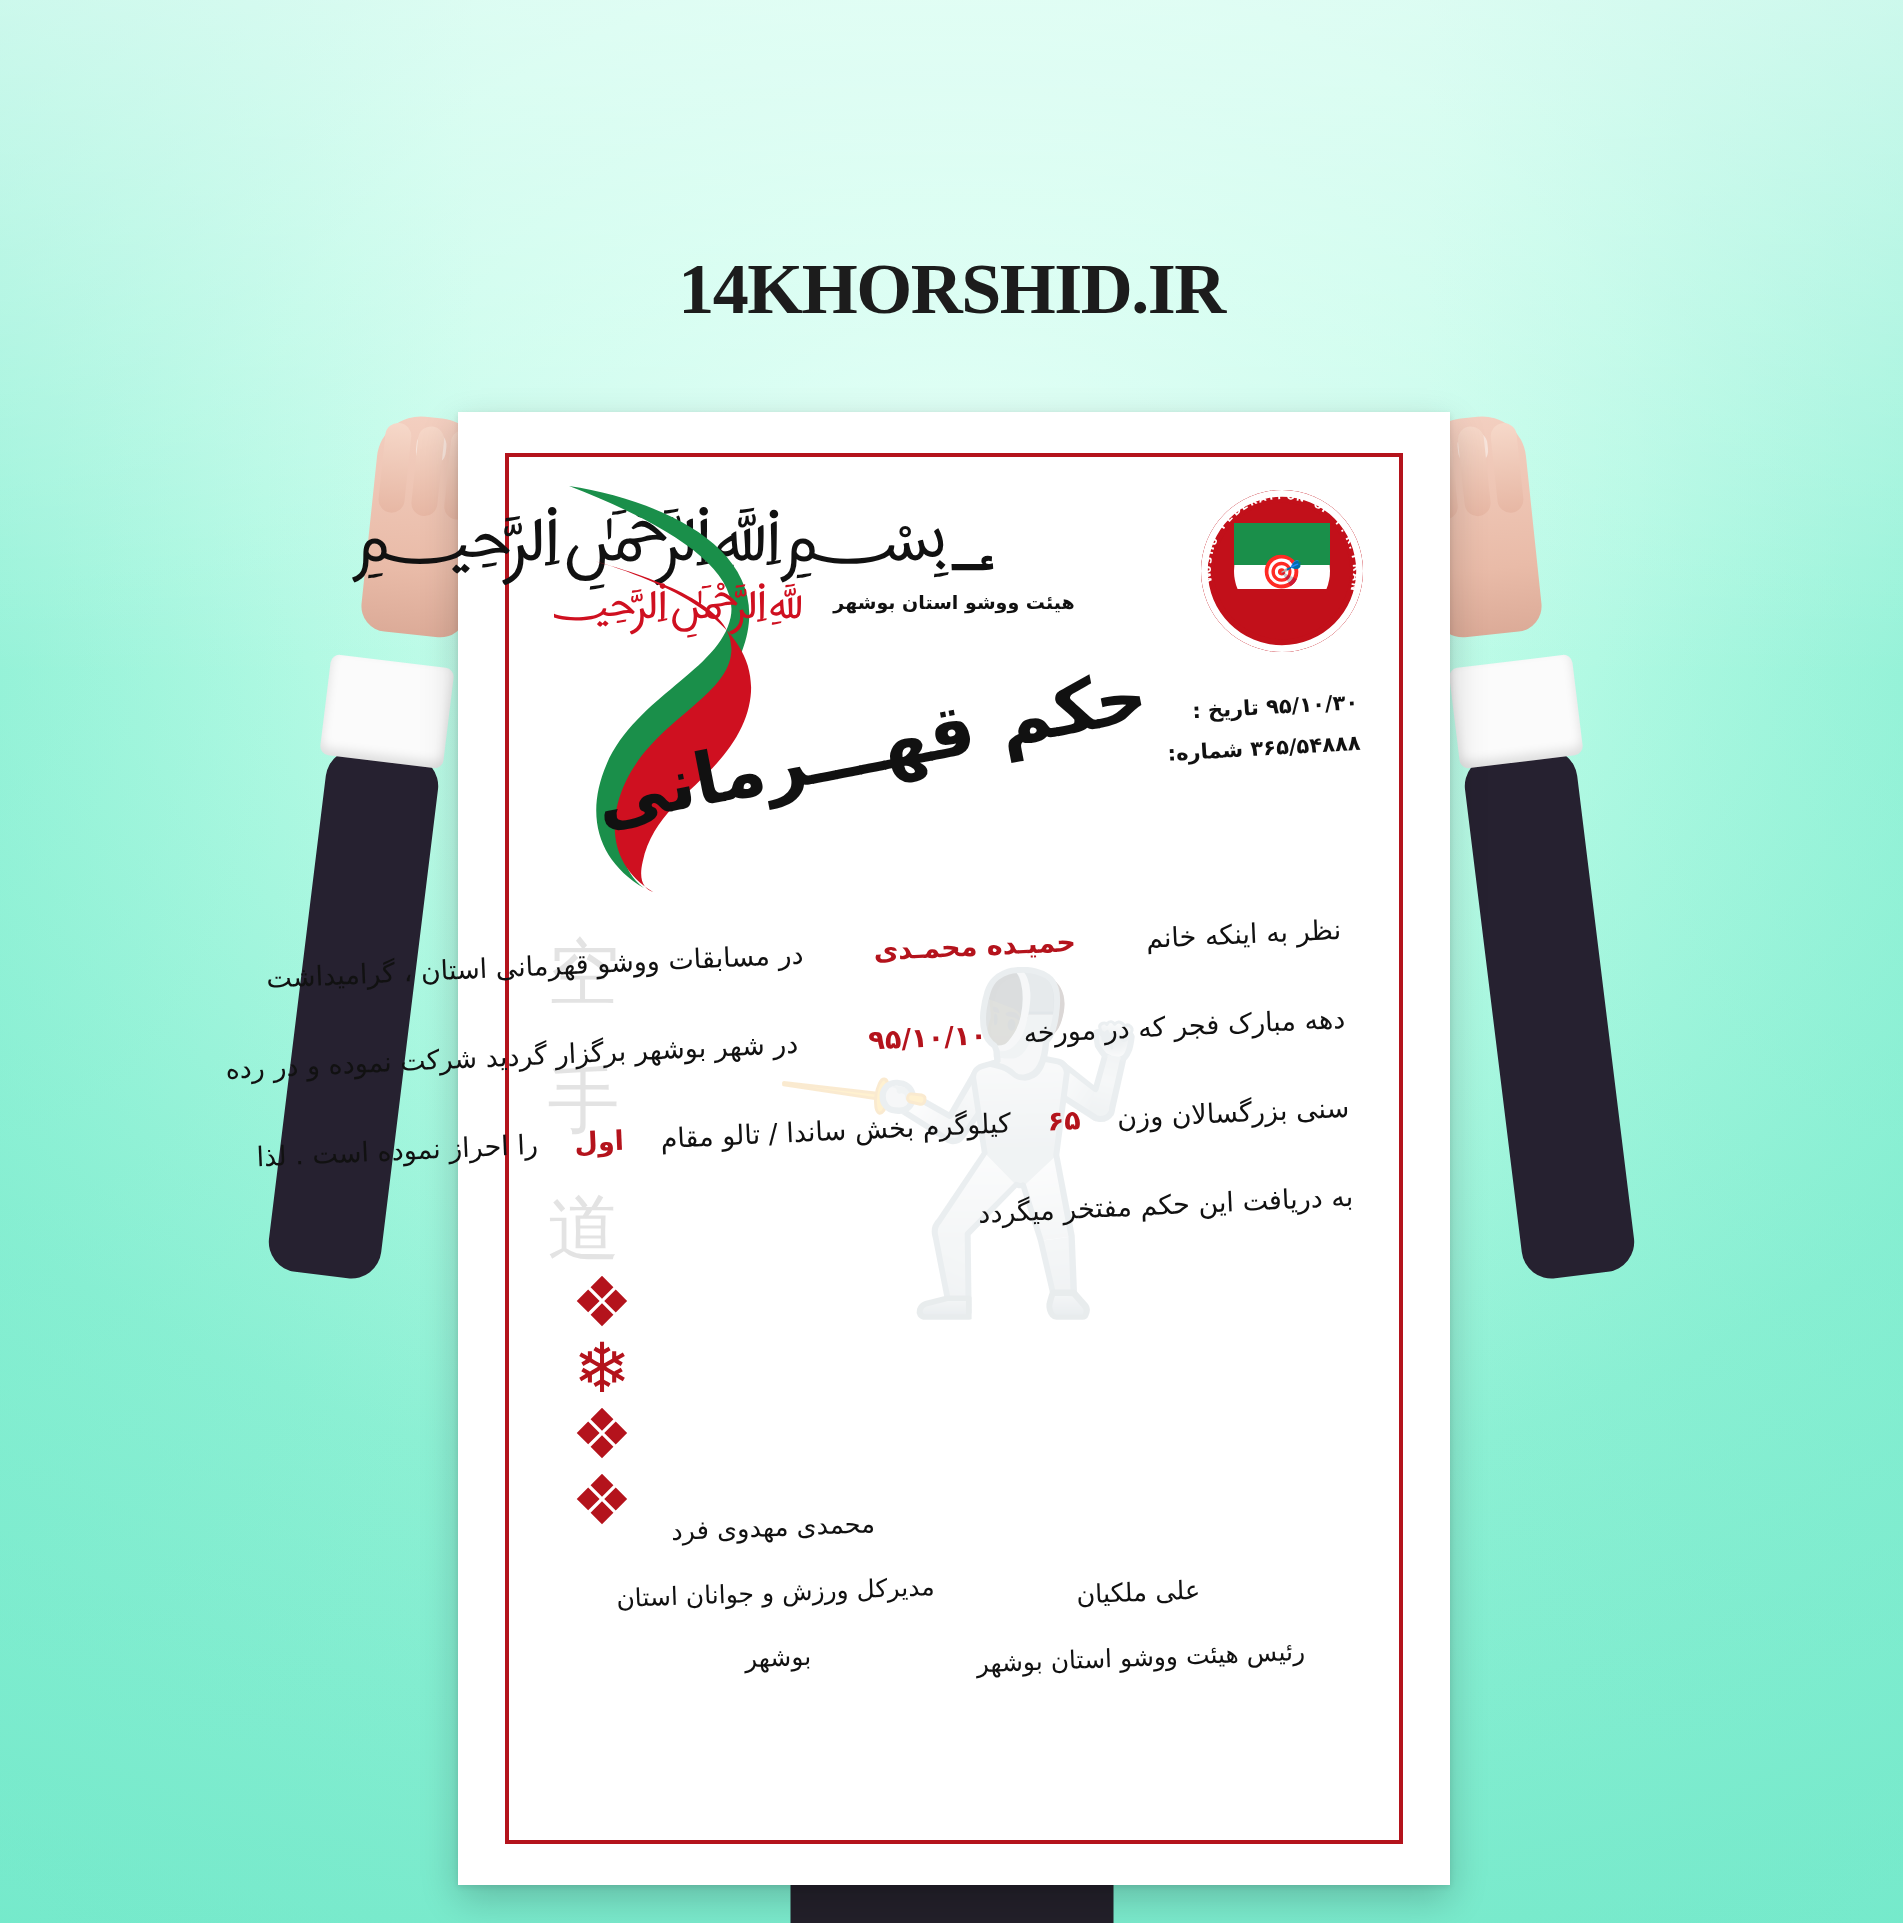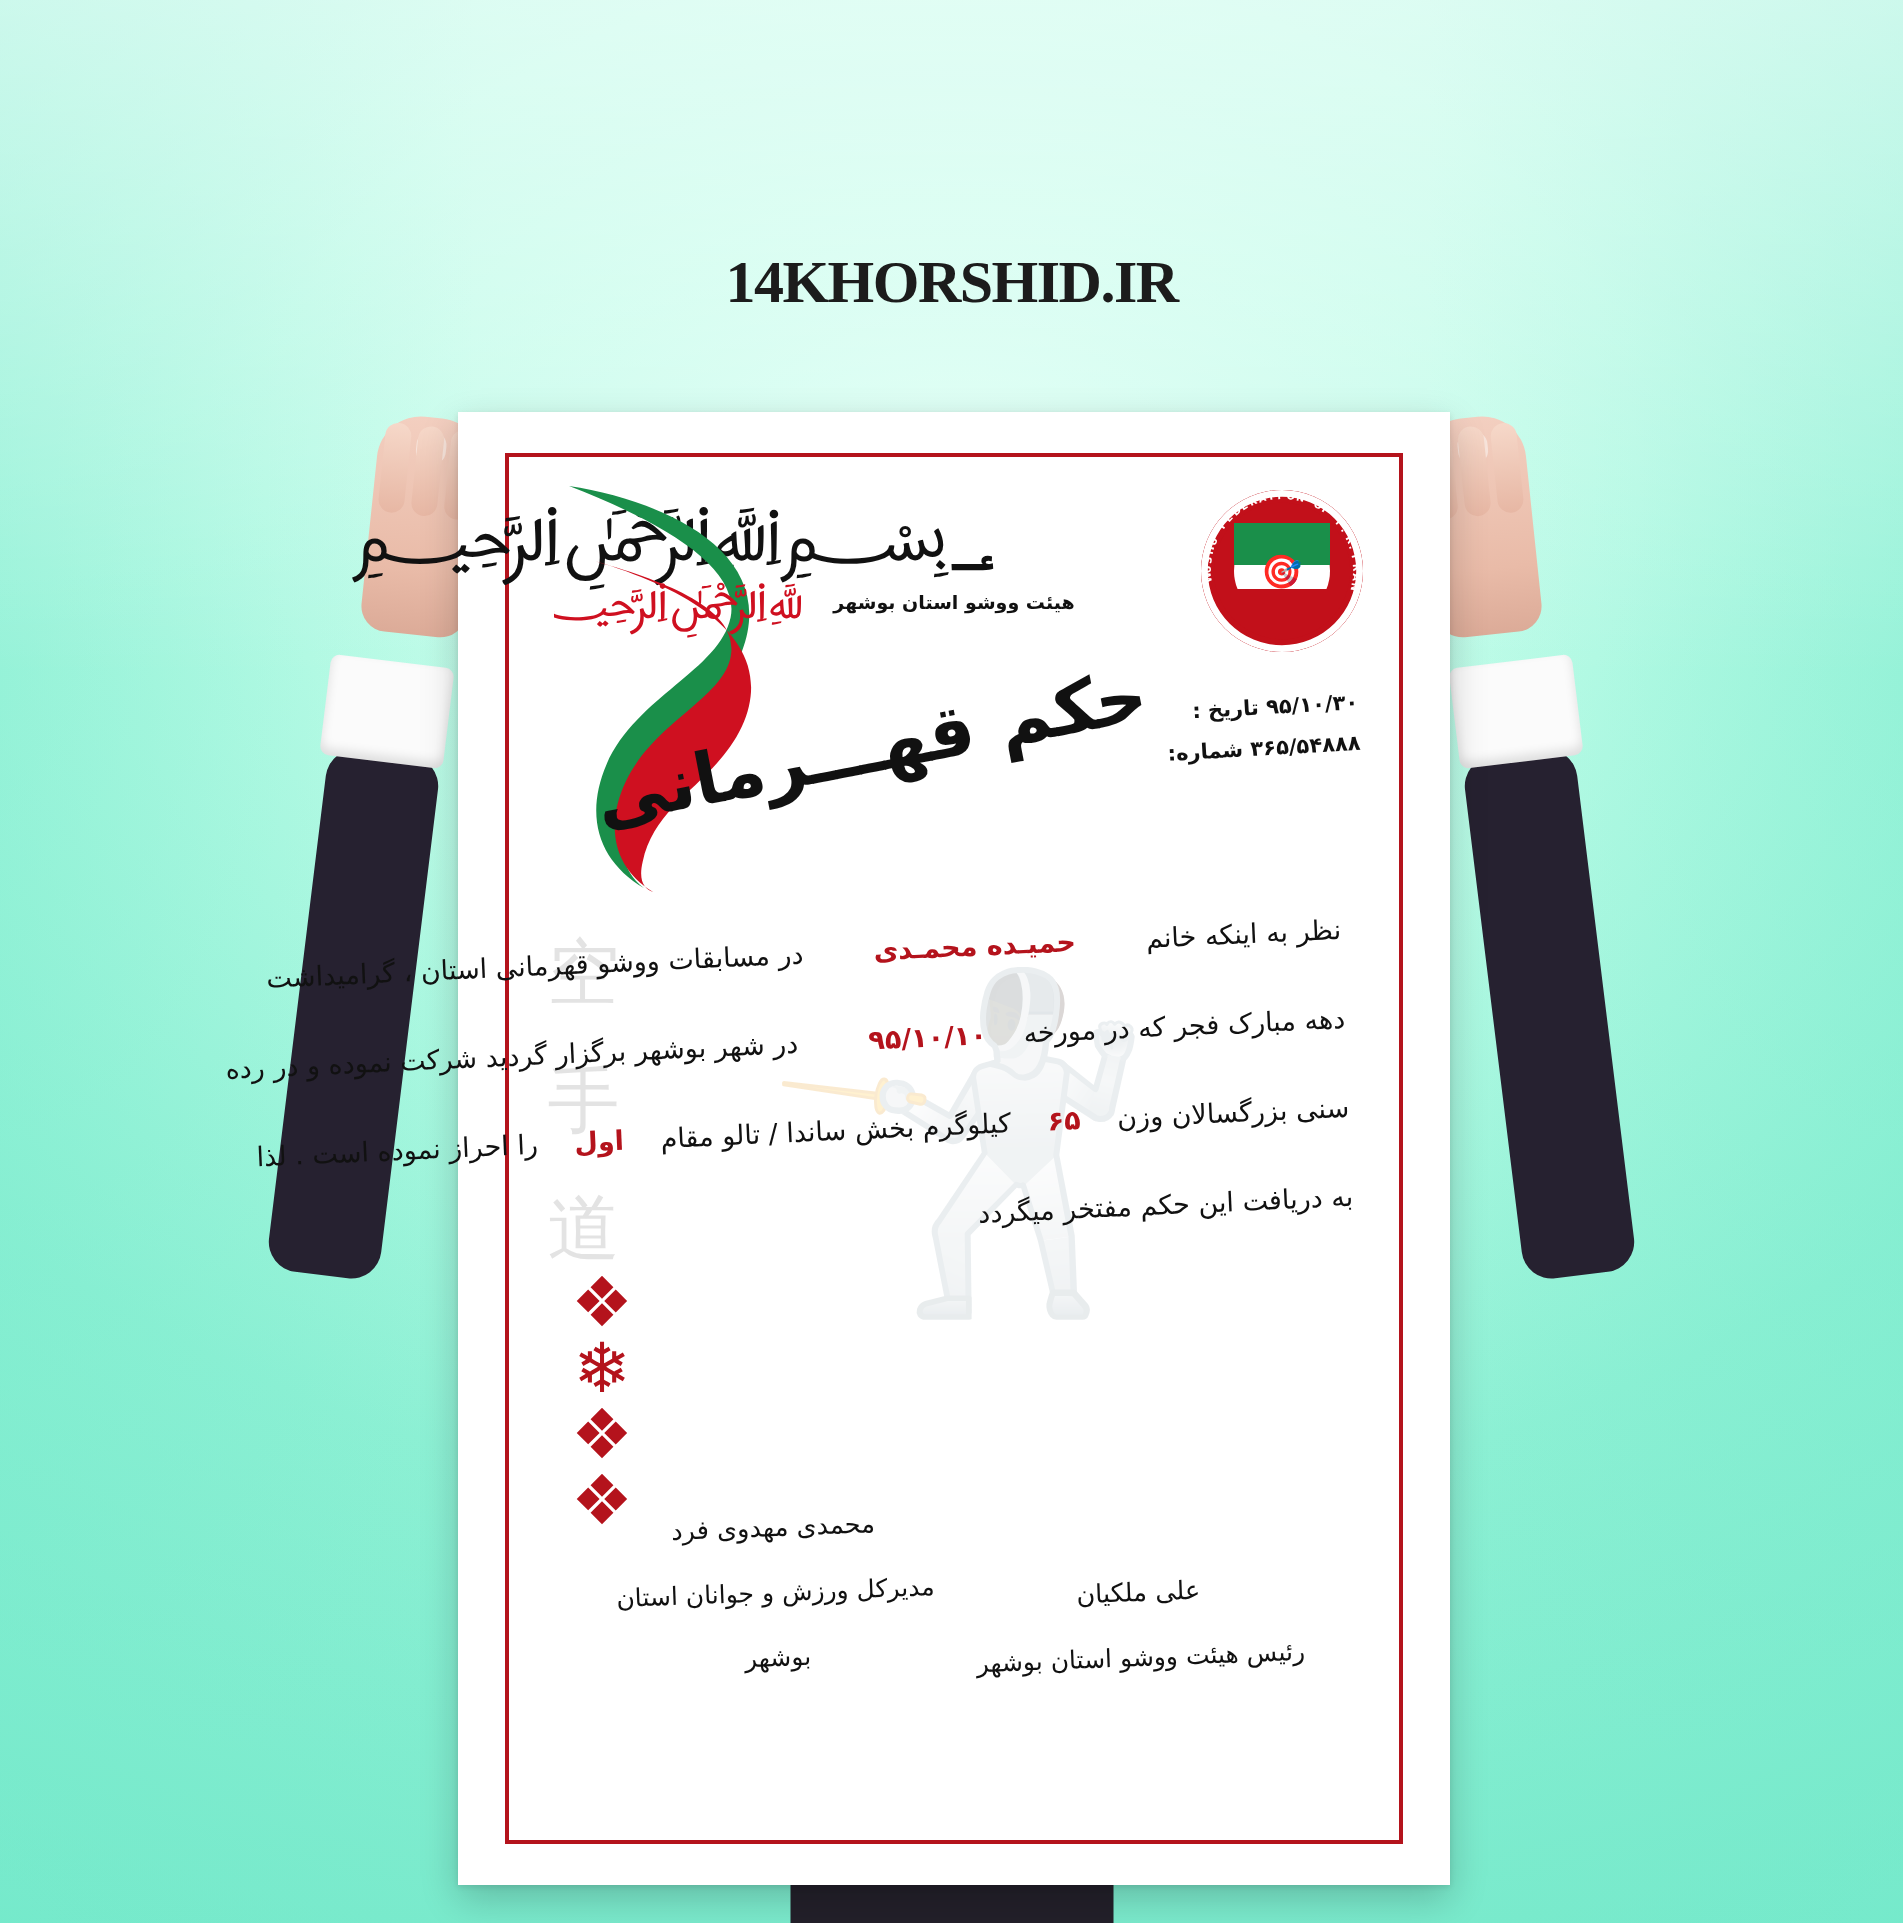--- a/index.html
+++ b/index.html
@@ -33,21 +33,21 @@
 
   
   #wm-title {
     position: absolute;
     top: 248px;
     left: 0;
     width: 100%;
     text-align: center;
     font-family: "Liberation Serif", serif;
     font-weight: 700;
-    font-size: 60px;
+    font-size: 72px;
     letter-spacing: -1.5px;
     color: #1c1c1c;
     direction: ltr;
   }
 
   
   .torso {
     position: absolute;
     left: 50%;
     transform: translateX(-50%);

